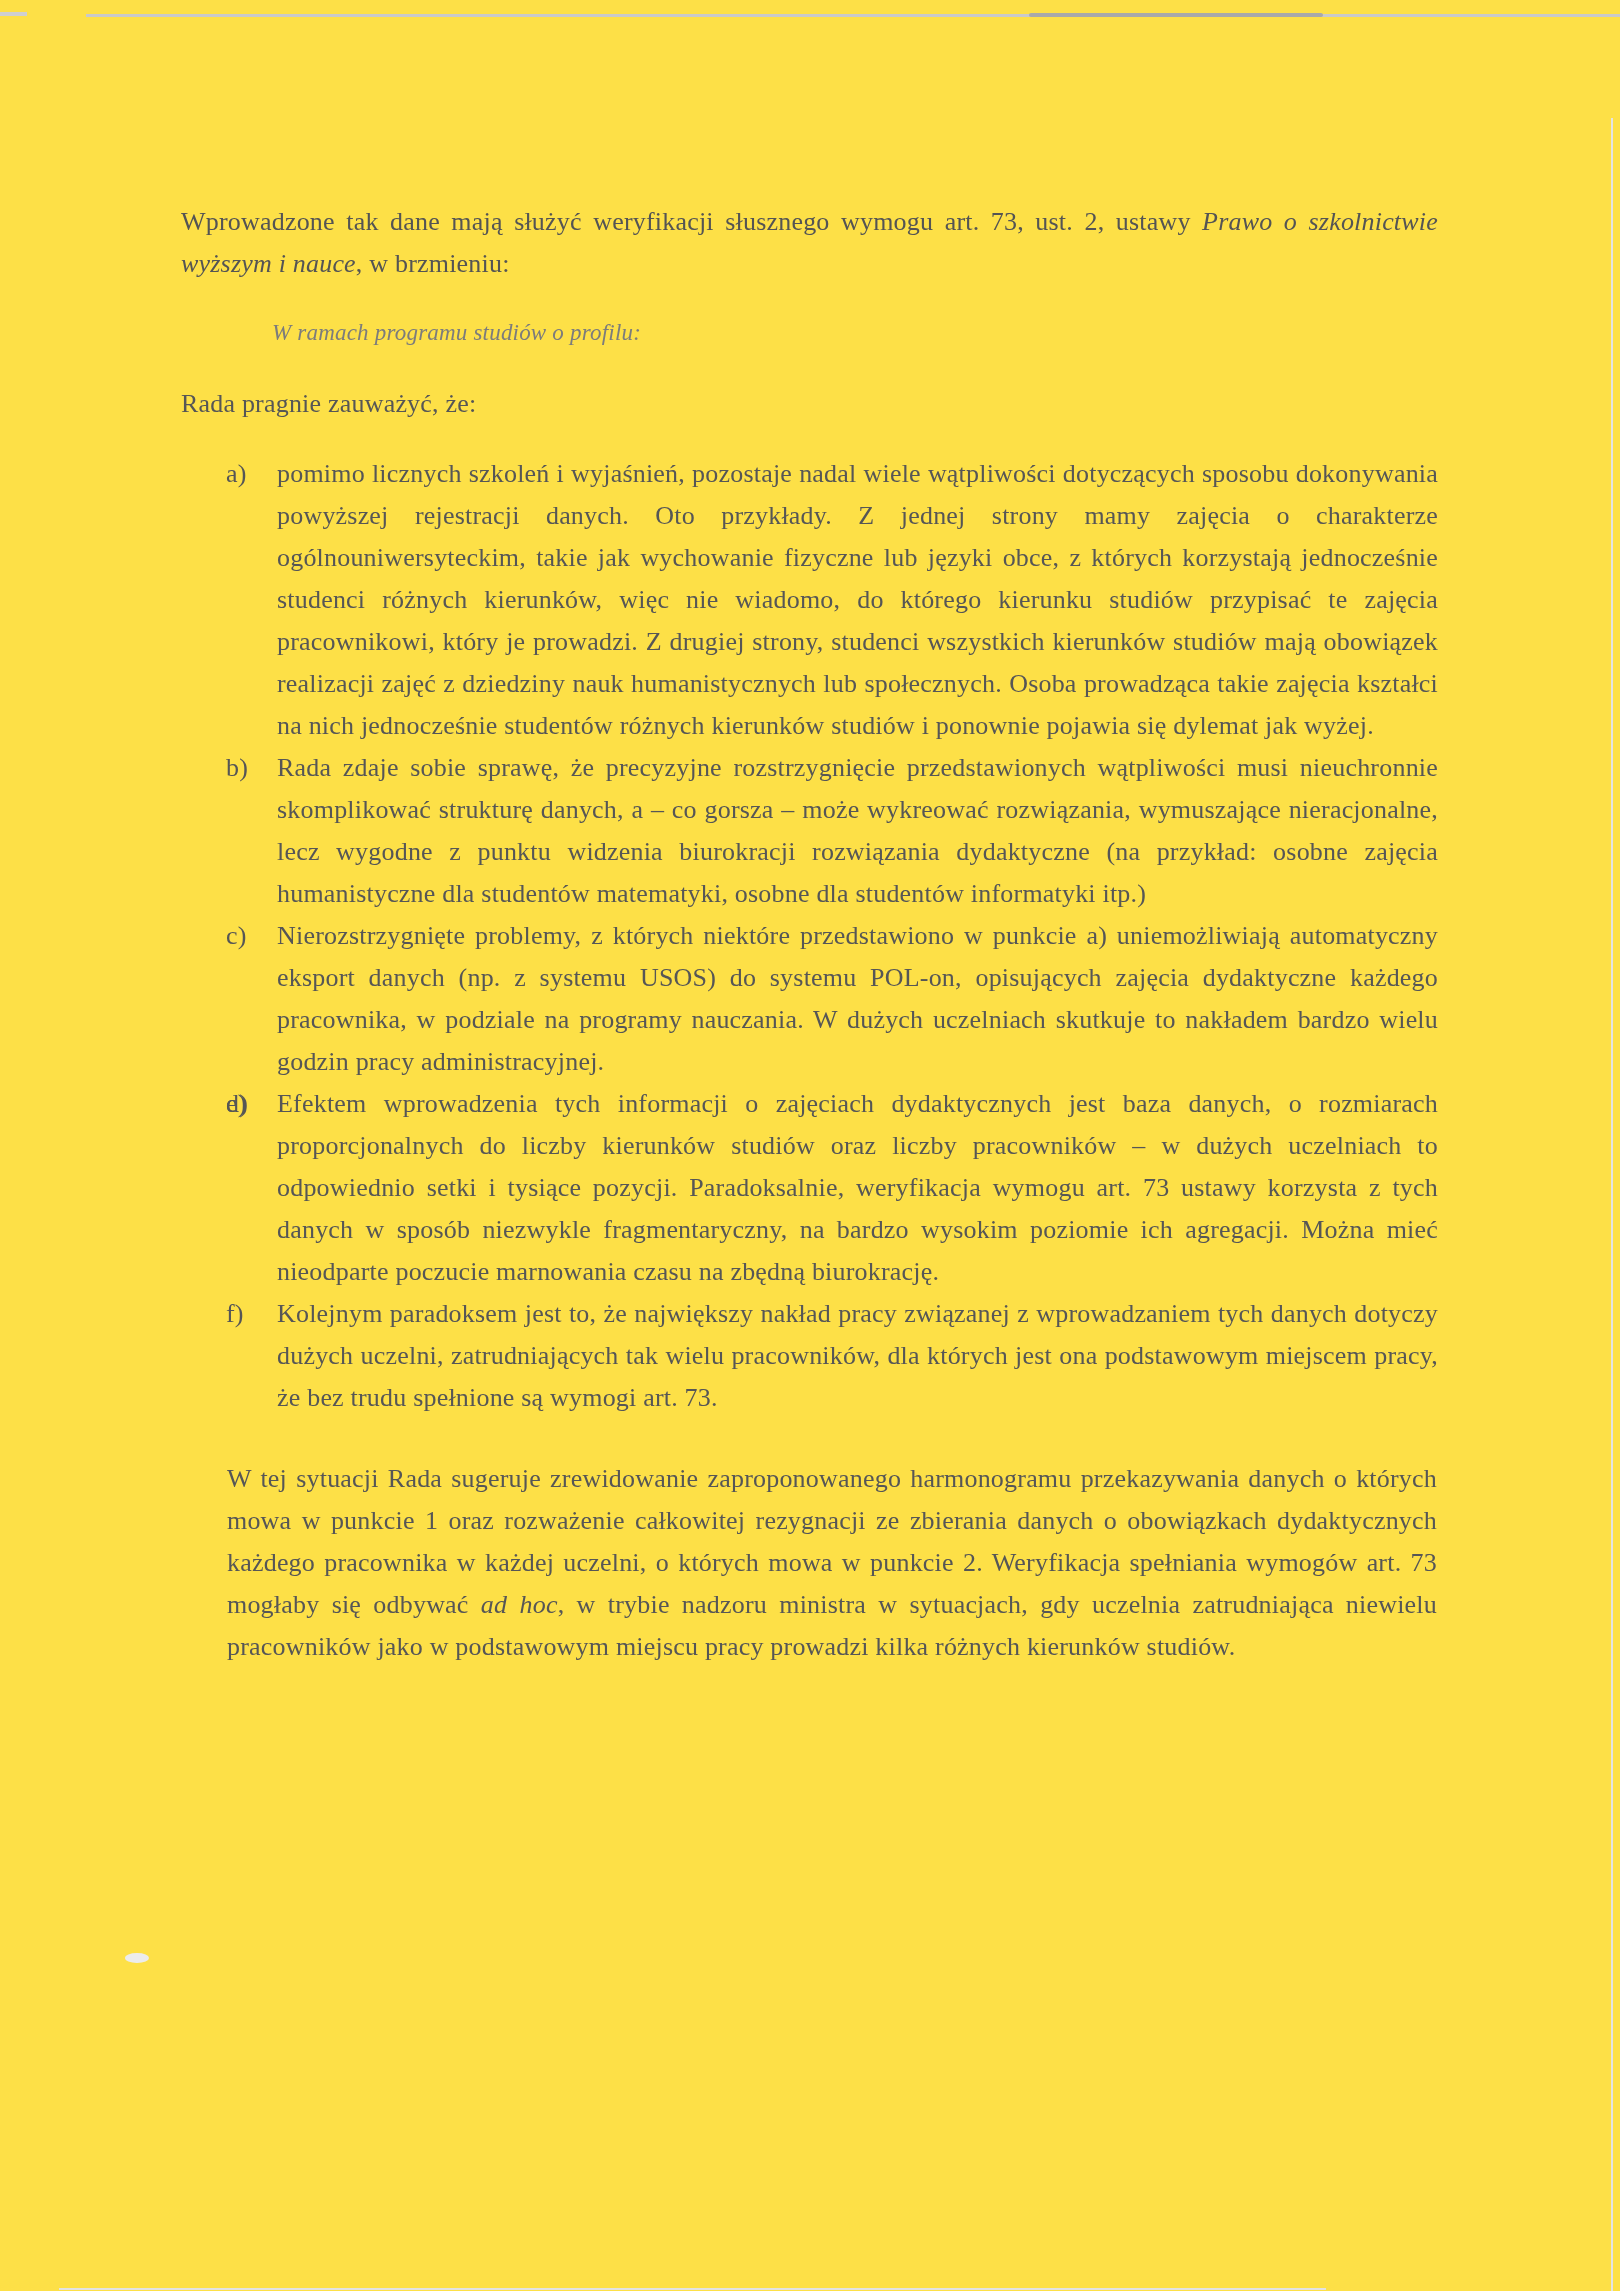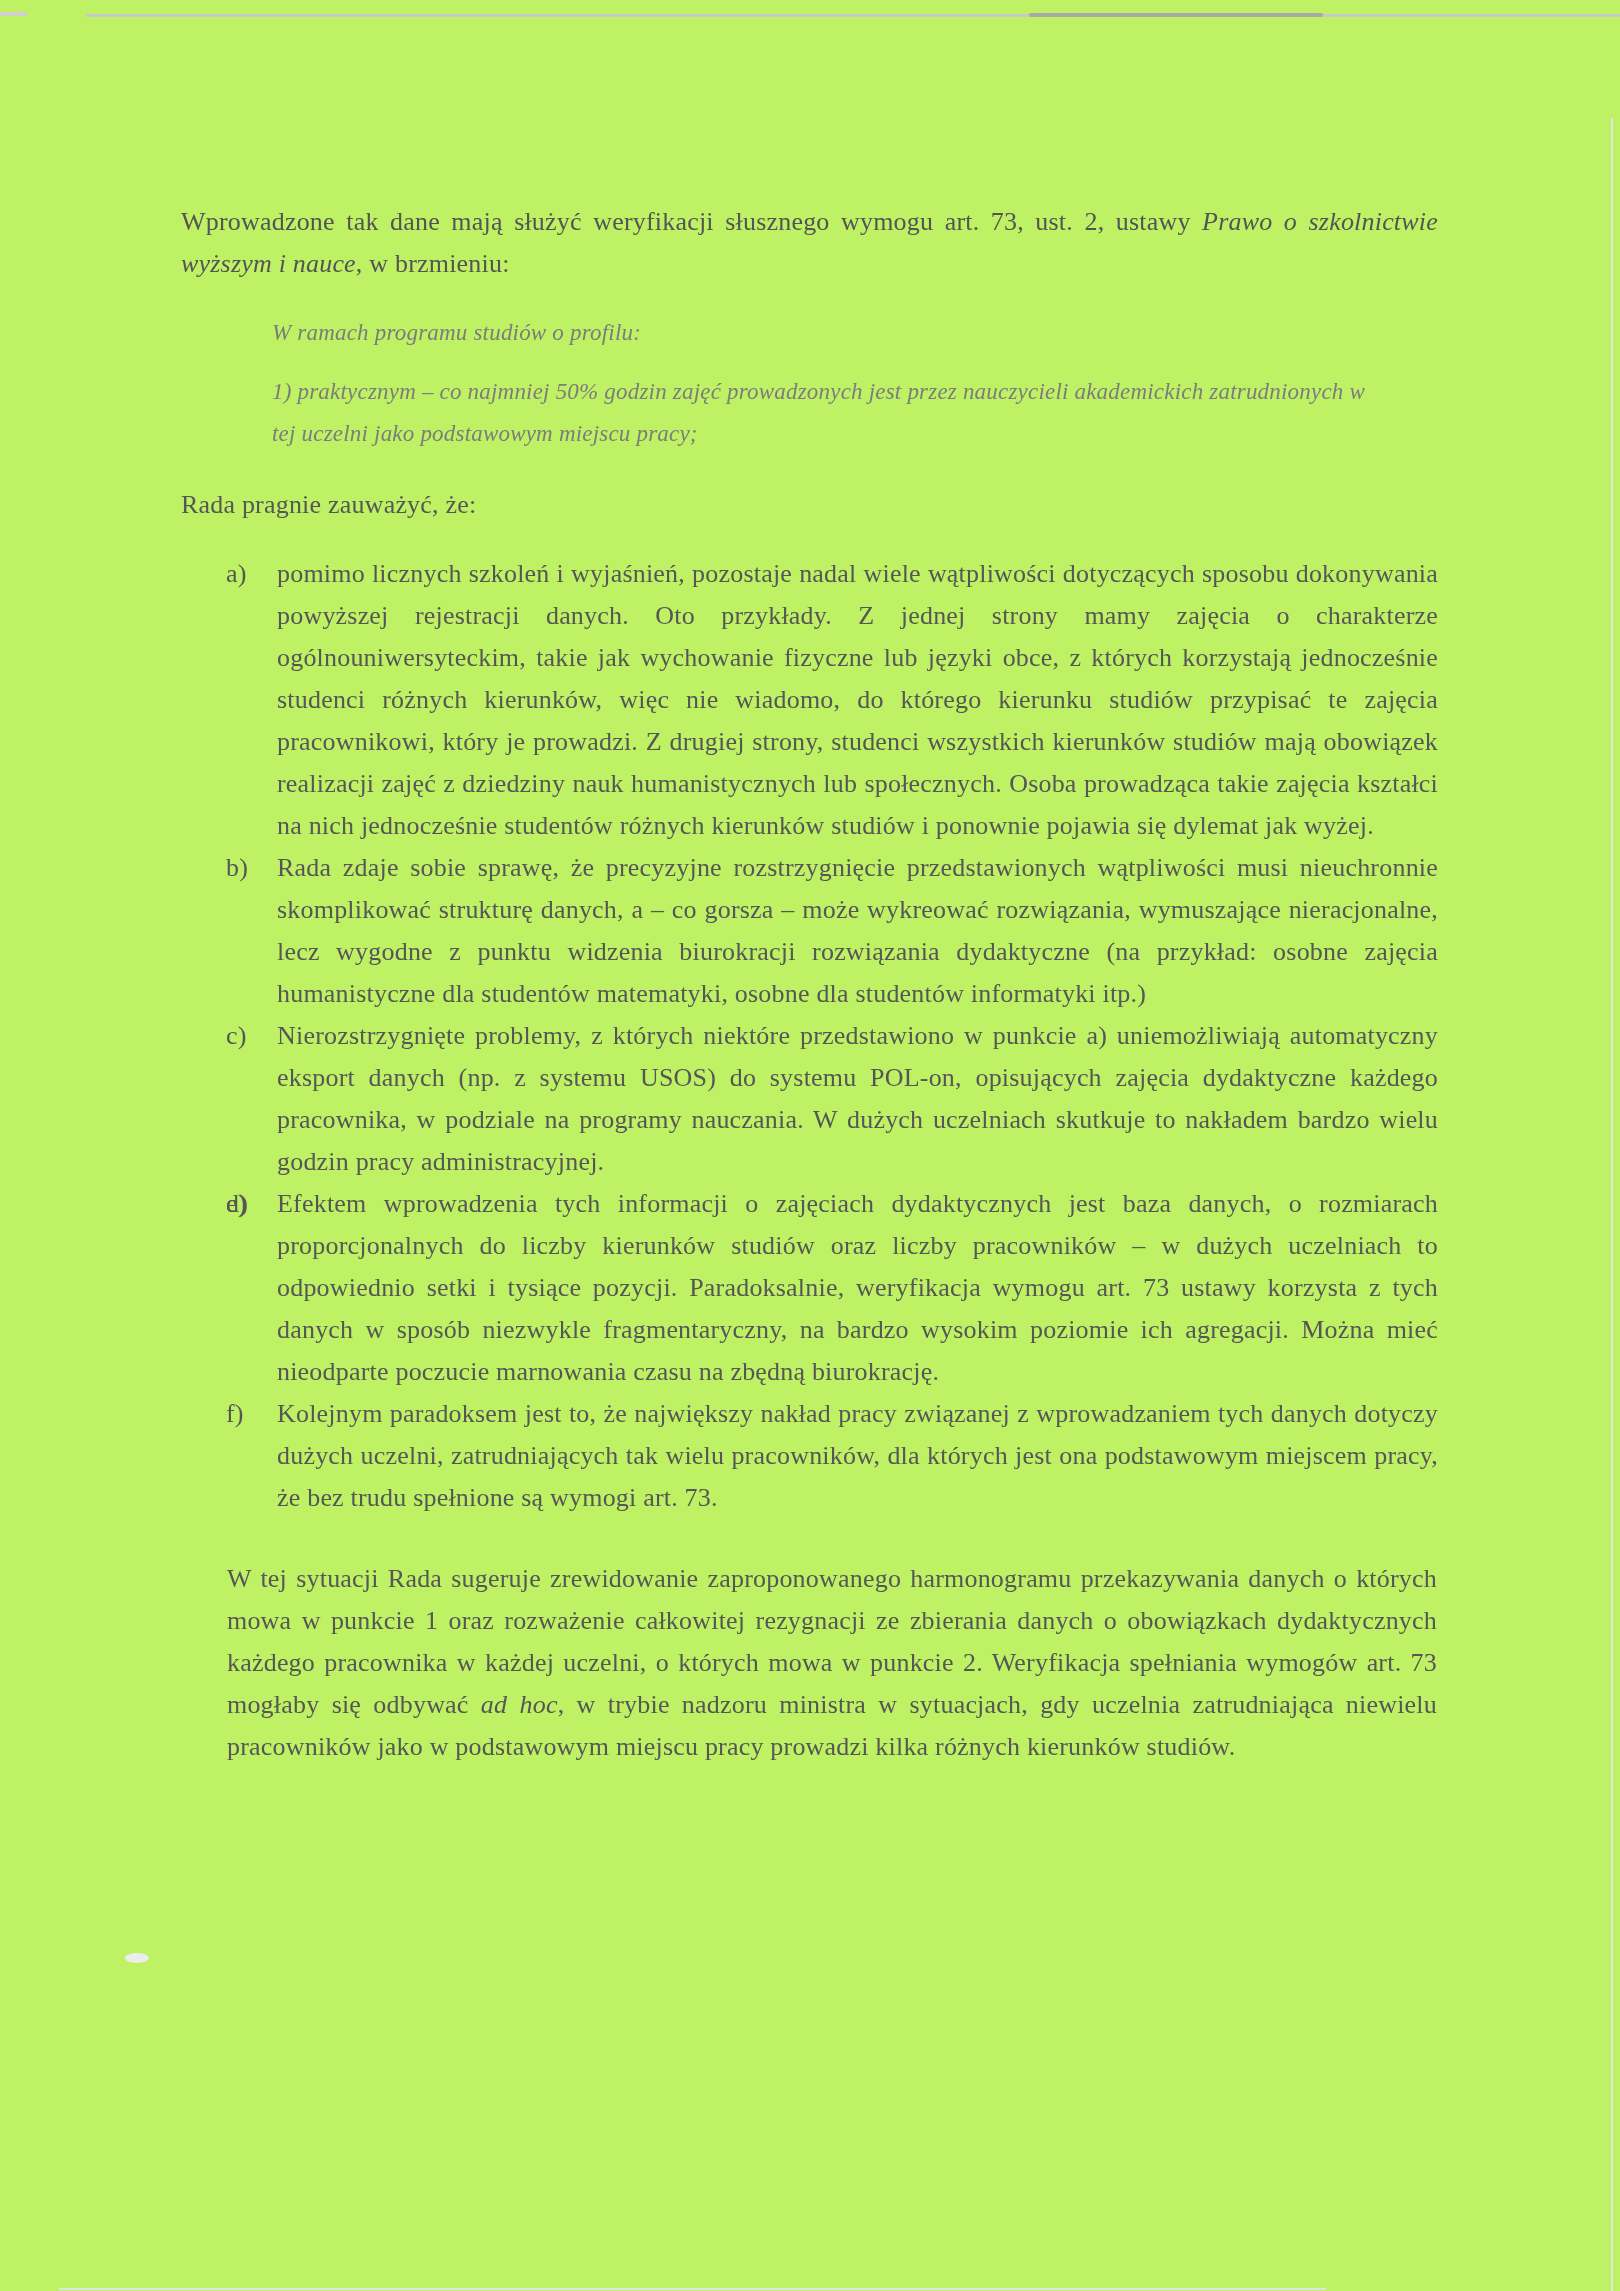--- a/index.html
+++ b/index.html
@@ -4,21 +4,21 @@
 <style>
   html, body {
     margin: 0;
     padding: 0;
     background: #ffffff;
   }
   .scan-page {
     position: relative;
     width: 1620px;
     height: 2292px;
-    background: #bef264;
+    background: #fde047;
     overflow: hidden;
     font-family: "Liberation Serif", "DejaVu Serif", serif;
   }
   
   .artifact { position: absolute; pointer-events: none; }
   .top-edge-line   { top: 13.7px; left: 86px; right: 0; height: 2.9px; background: #c9c9c9; }
   .top-edge-dark   { top: 12.7px; left: 1029px; width: 294px; height: 3.9px; background: #a9a9a9; border-radius: 2px; }
   .top-corner-mark { top: 11.8px; left: 0; width: 27.4px; height: 3.9px; background: #cfcfcf; }
   .right-edge-line { top: 118px; right: 6.9px; bottom: 0; width: 2px; background: #e3e3e3; }
   .bottom-edge-line{ bottom: 2px; left: 59px; right: 294px; height: 2px; background: #e2e2e2; }
@@ -82,21 +82,20 @@
   <div class="artifact right-edge-line"></div>
   <div class="artifact bottom-edge-line"></div>
   <div class="artifact paper-smudge"></div>
 
   <div class="content">
 
     <p class="para-intro"><span>Wprowadzone tak dane mają służyć weryfikacji słusznego wymogu art. 73, ust. 2, ustawy </span><span class="law-italic">Prawo o szkolnictwie wyższym i nauce</span><span>, w brzmieniu:</span></p>
 
     <div class="quote-block">
       <p class="quote-head">W ramach programu studiów o profilu:</p>
-      <p class="quote-item">1) praktycznym – co najmniej 50% godzin zajęć prowadzonych jest przez nauczycieli akademickich zatrudnionych w tej uczelni jako podstawowym miejscu pracy;</p>
     </div>
 
     <p class="para-lead">Rada pragnie zauważyć, że:</p>
 
     <div class="remarks-list">
       <div class="list-item">
         <span class="list-marker">a)</span>
         <span class="list-text">pomimo licznych szkoleń i wyjaśnień, pozostaje nadal wiele wątpliwości dotyczących sposobu dokonywania powyższej rejestracji danych. Oto przykłady. Z jednej strony mamy zajęcia o charakterze ogólnouniwersyteckim, takie jak wychowanie fizyczne lub języki obce, z których korzystają jednocześnie studenci różnych kierunków, więc nie wiadomo, do którego kierunku studiów przypisać te zajęcia pracownikowi, który je prowadzi. Z drugiej strony, studenci wszystkich kierunków studiów mają obowiązek realizacji zajęć z dziedziny nauk humanistycznych lub społecznych. Osoba prowadząca takie zajęcia kształci na nich jednocześnie studentów różnych kierunków studiów i ponownie pojawia się dylemat jak wyżej.</span>
       </div>
       <div class="list-item">

